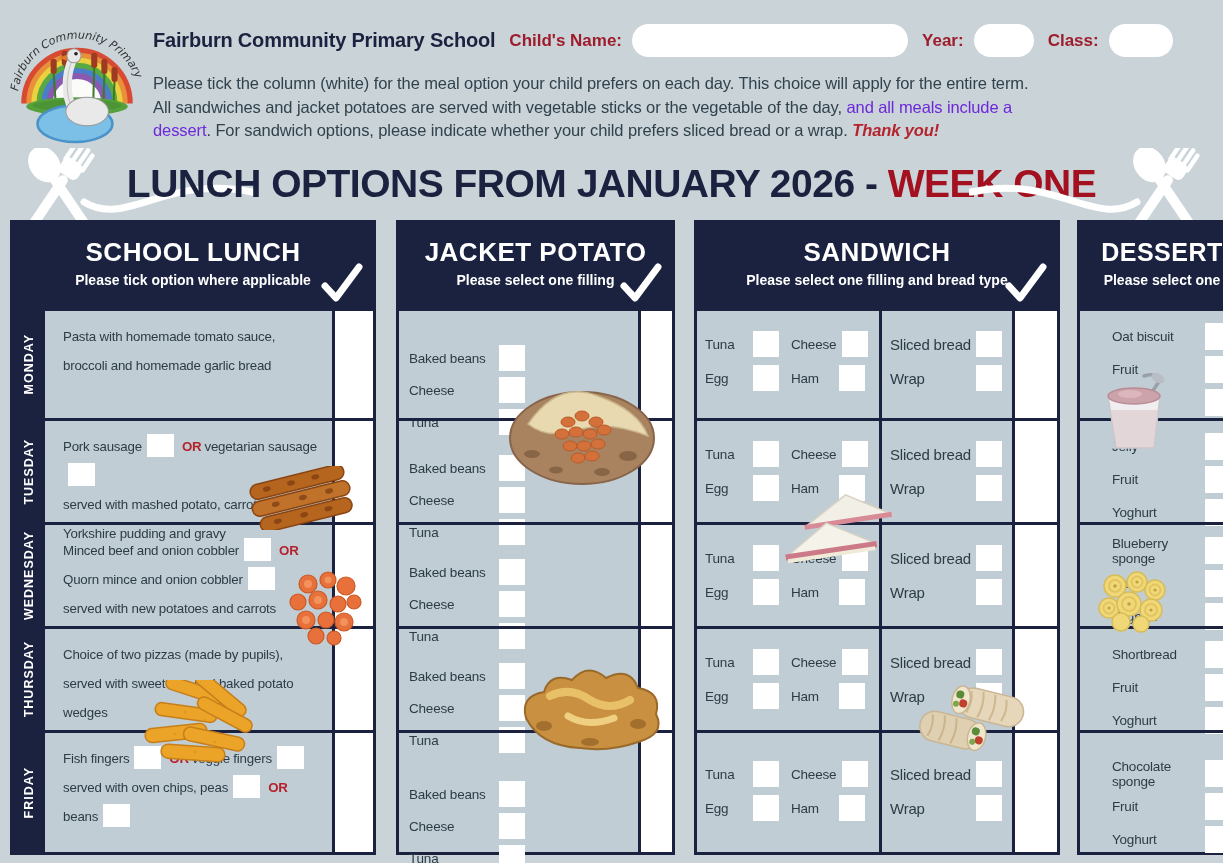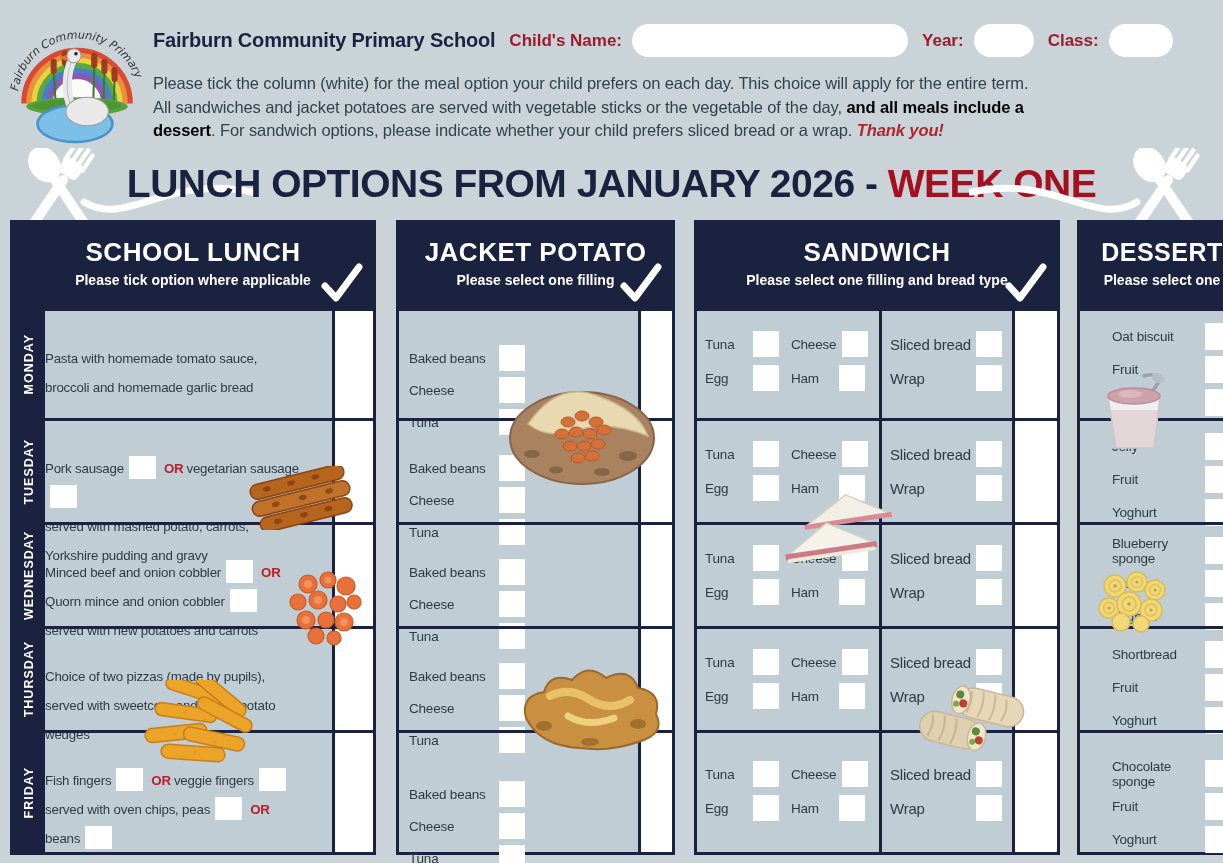--- a/index.html
+++ b/index.html
@@ -30,21 +30,21 @@
     background:#fff;border:none;outline:none;height:33px;border-radius:17px;
     font-family:"Liberation Sans",sans-serif;font-size:15px;color:var(--text);padding:0 12px;
   }
   .pill-name{width:276px;}
   .pill-year{width:60px;}
   .pill-class{width:64px;}
   .intro{
     position:absolute;left:153px;top:72px;width:1062px;
     font-size:16.5px;line-height:23.5px;color:#31424c;letter-spacing:-0.1px;
   }
-  .intro .b{font-weight:bold;color:#000000;}
+  .intro .b{font-weight:normal;color:#6d28d9;}
   .intro .thanks{color:var(--or-red);font-weight:bold;font-style:italic;}
   
   .title-band{position:absolute;left:0;top:148px;width:1223px;height:70px;}
   .title-text{
     position:absolute;left:0;right:0;top:14px;text-align:center;
     font-size:39px;font-weight:bold;color:var(--navy);letter-spacing:-0.5px;white-space:nowrap;
   }
   .title-text .wk{color:#a3101f;}
   .cutlery{position:absolute;top:0;width:250px;height:75px;}
   .cutlery.left{left:4px;}
@@ -79,22 +79,22 @@
     writing-mode:vertical-rl;transform:rotate(180deg);
     color:#fff;font-weight:bold;font-size:12.5px;letter-spacing:1px;white-space:nowrap;
   }
   
   .tick-strip{background:#fff;border-left:3px solid var(--navy);flex:0 0 auto;}
   .sl-tick{width:41px;}
   .jp-tick{width:34px;}
   .sw-tick{width:45px;}
   
   .sl-content{
-    flex:1;padding:11px 2px 0 0;
-    font-size:13.3px;letter-spacing:-0.2px;line-height:29px;color:var(--text);margin-top:22px;
+    flex:1;padding:11px 2px 0 18px;
+    font-size:13.3px;letter-spacing:-0.2px;line-height:29px;color:var(--text);
   }
   .inline-box{width:27px;height:23px;background:#fff;display:inline-block;vertical-align:-6px;margin:0 5px;}
   .or-text{color:var(--or-red);font-weight:bold;margin:0 3px;}
   
   .jp-content{flex:1;padding-top:10px;margin-top:21px;}
   .opt-line{height:32px;display:flex;align-items:center;padding-left:10px;}
   .opt-label{width:90px;font-size:13.5px;color:var(--text);letter-spacing:-0.2px;}
   .box{width:26px;height:26px;background:#fff;display:inline-block;flex:0 0 auto;}
   
   .sw-fill{width:182px;padding:16px 0 0 8px;display:grid;grid-template-columns:86px 90px;grid-auto-rows:34px;}

